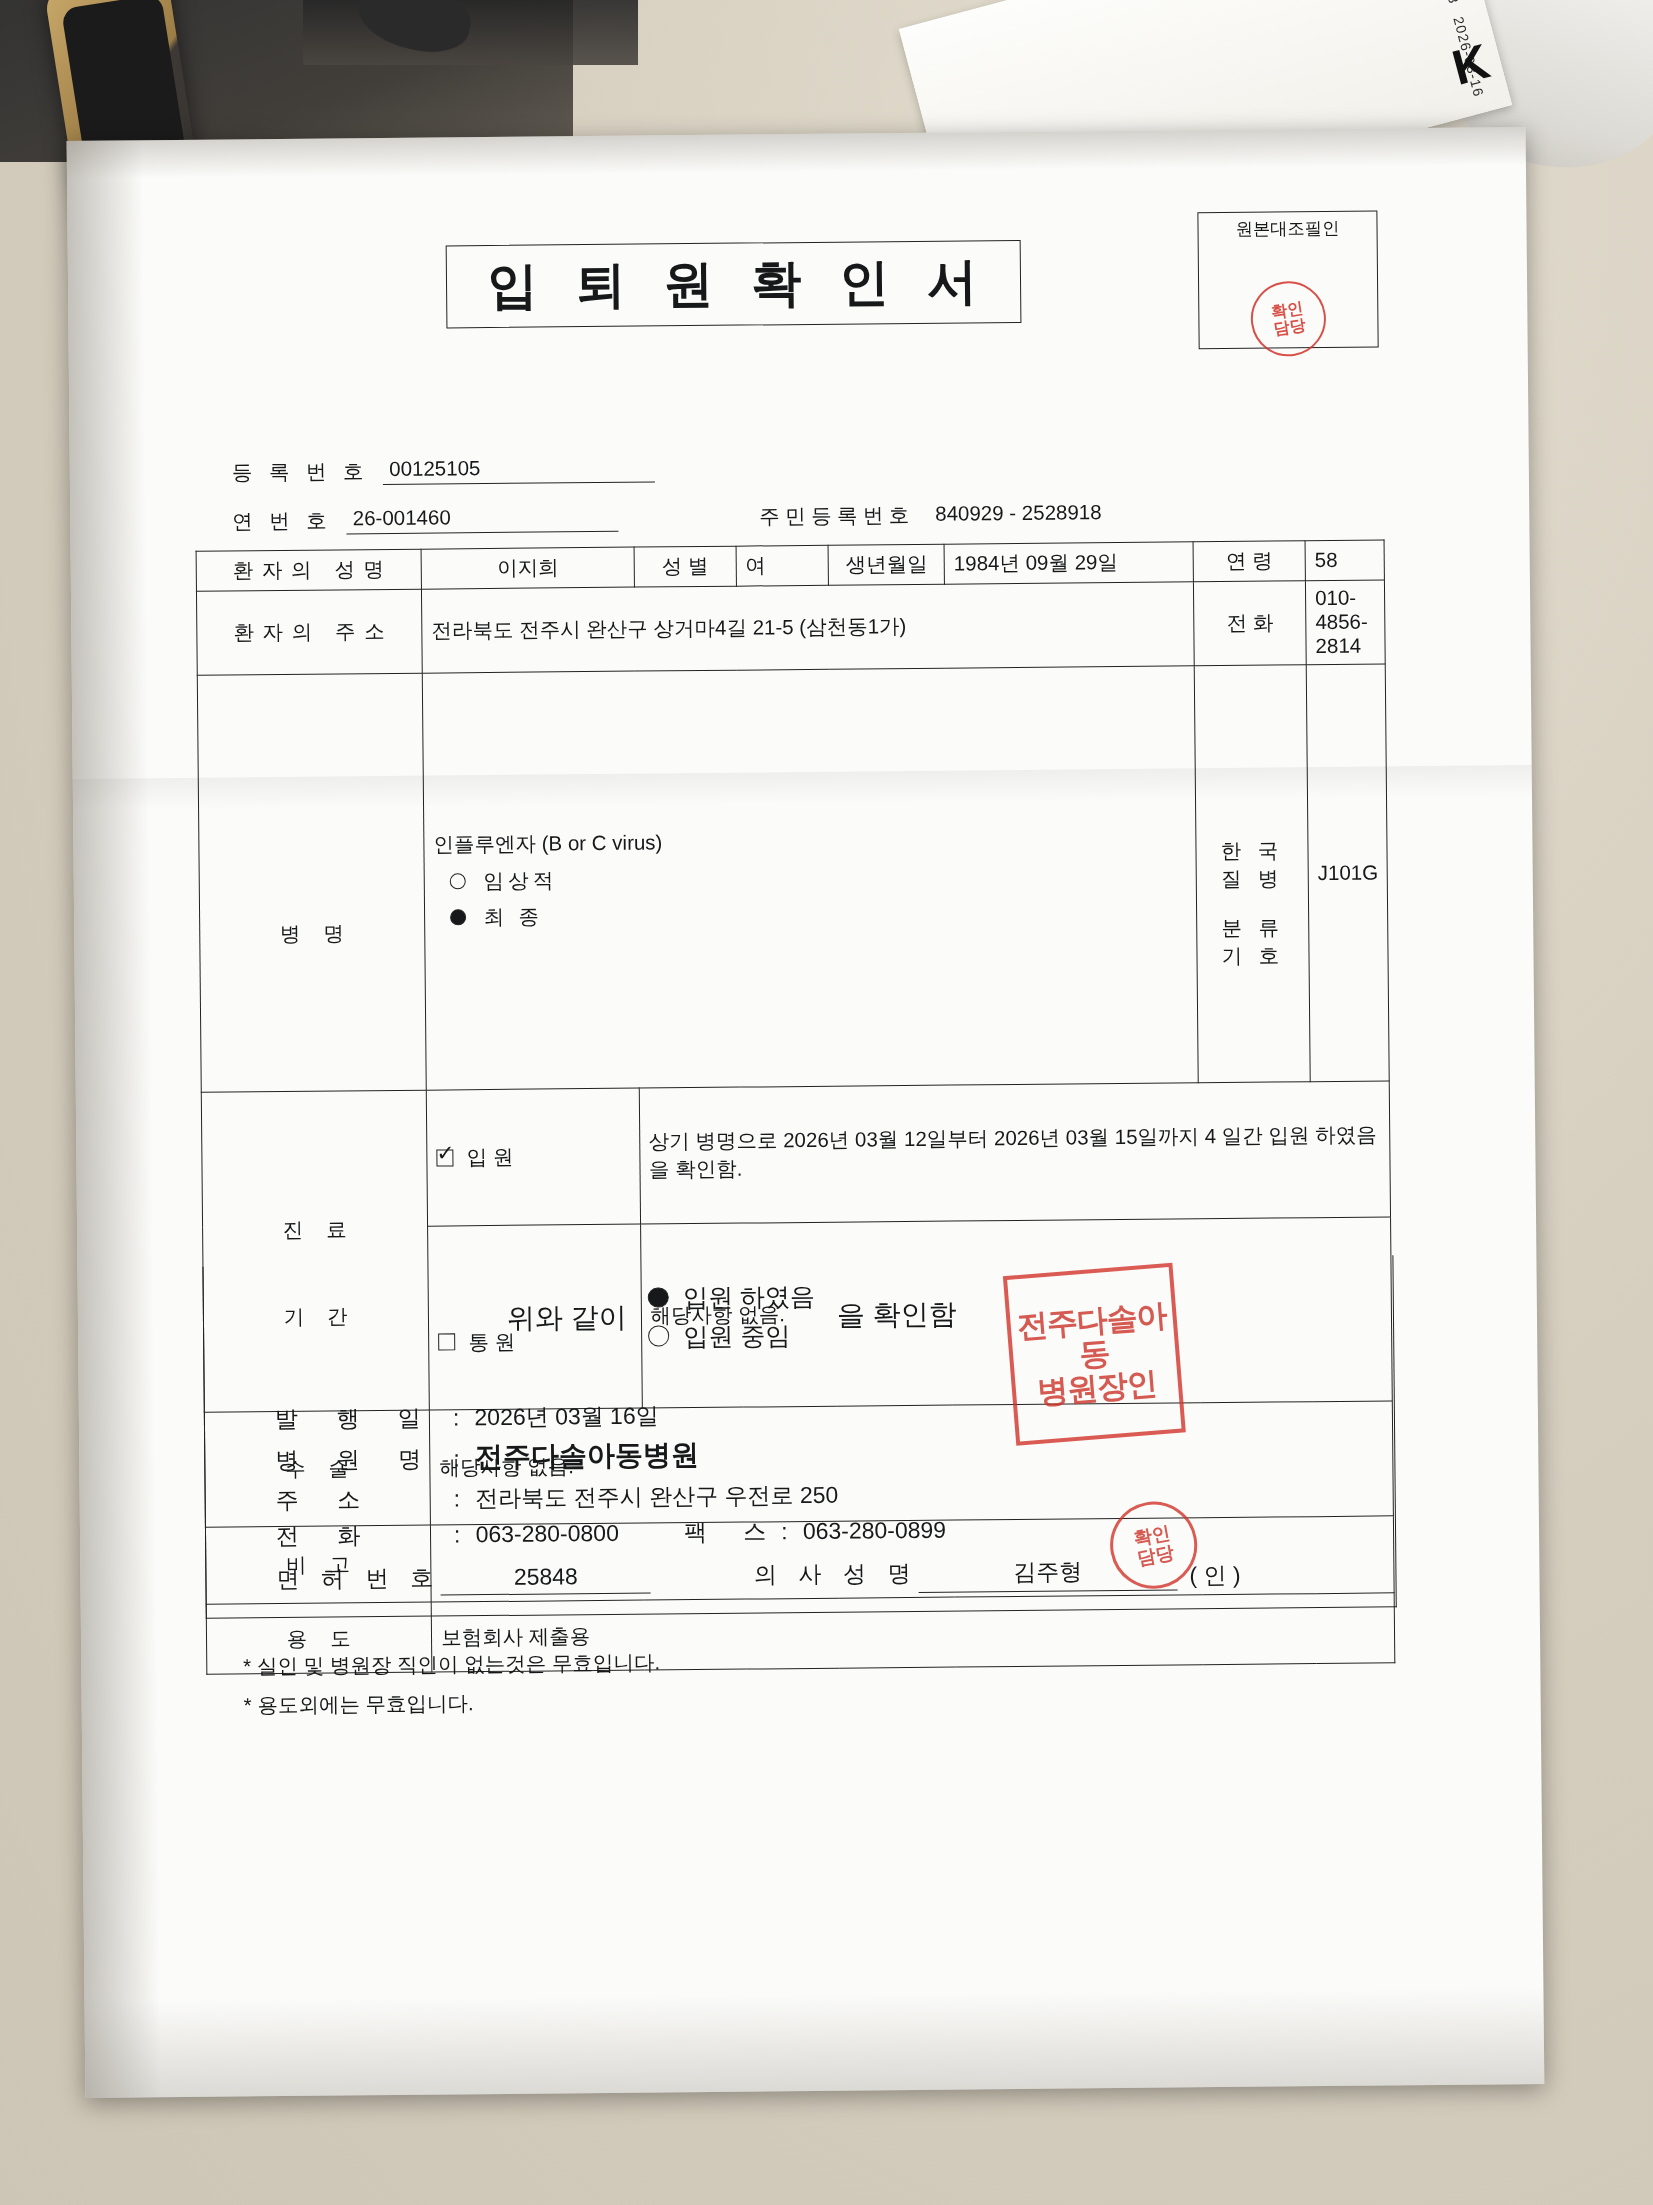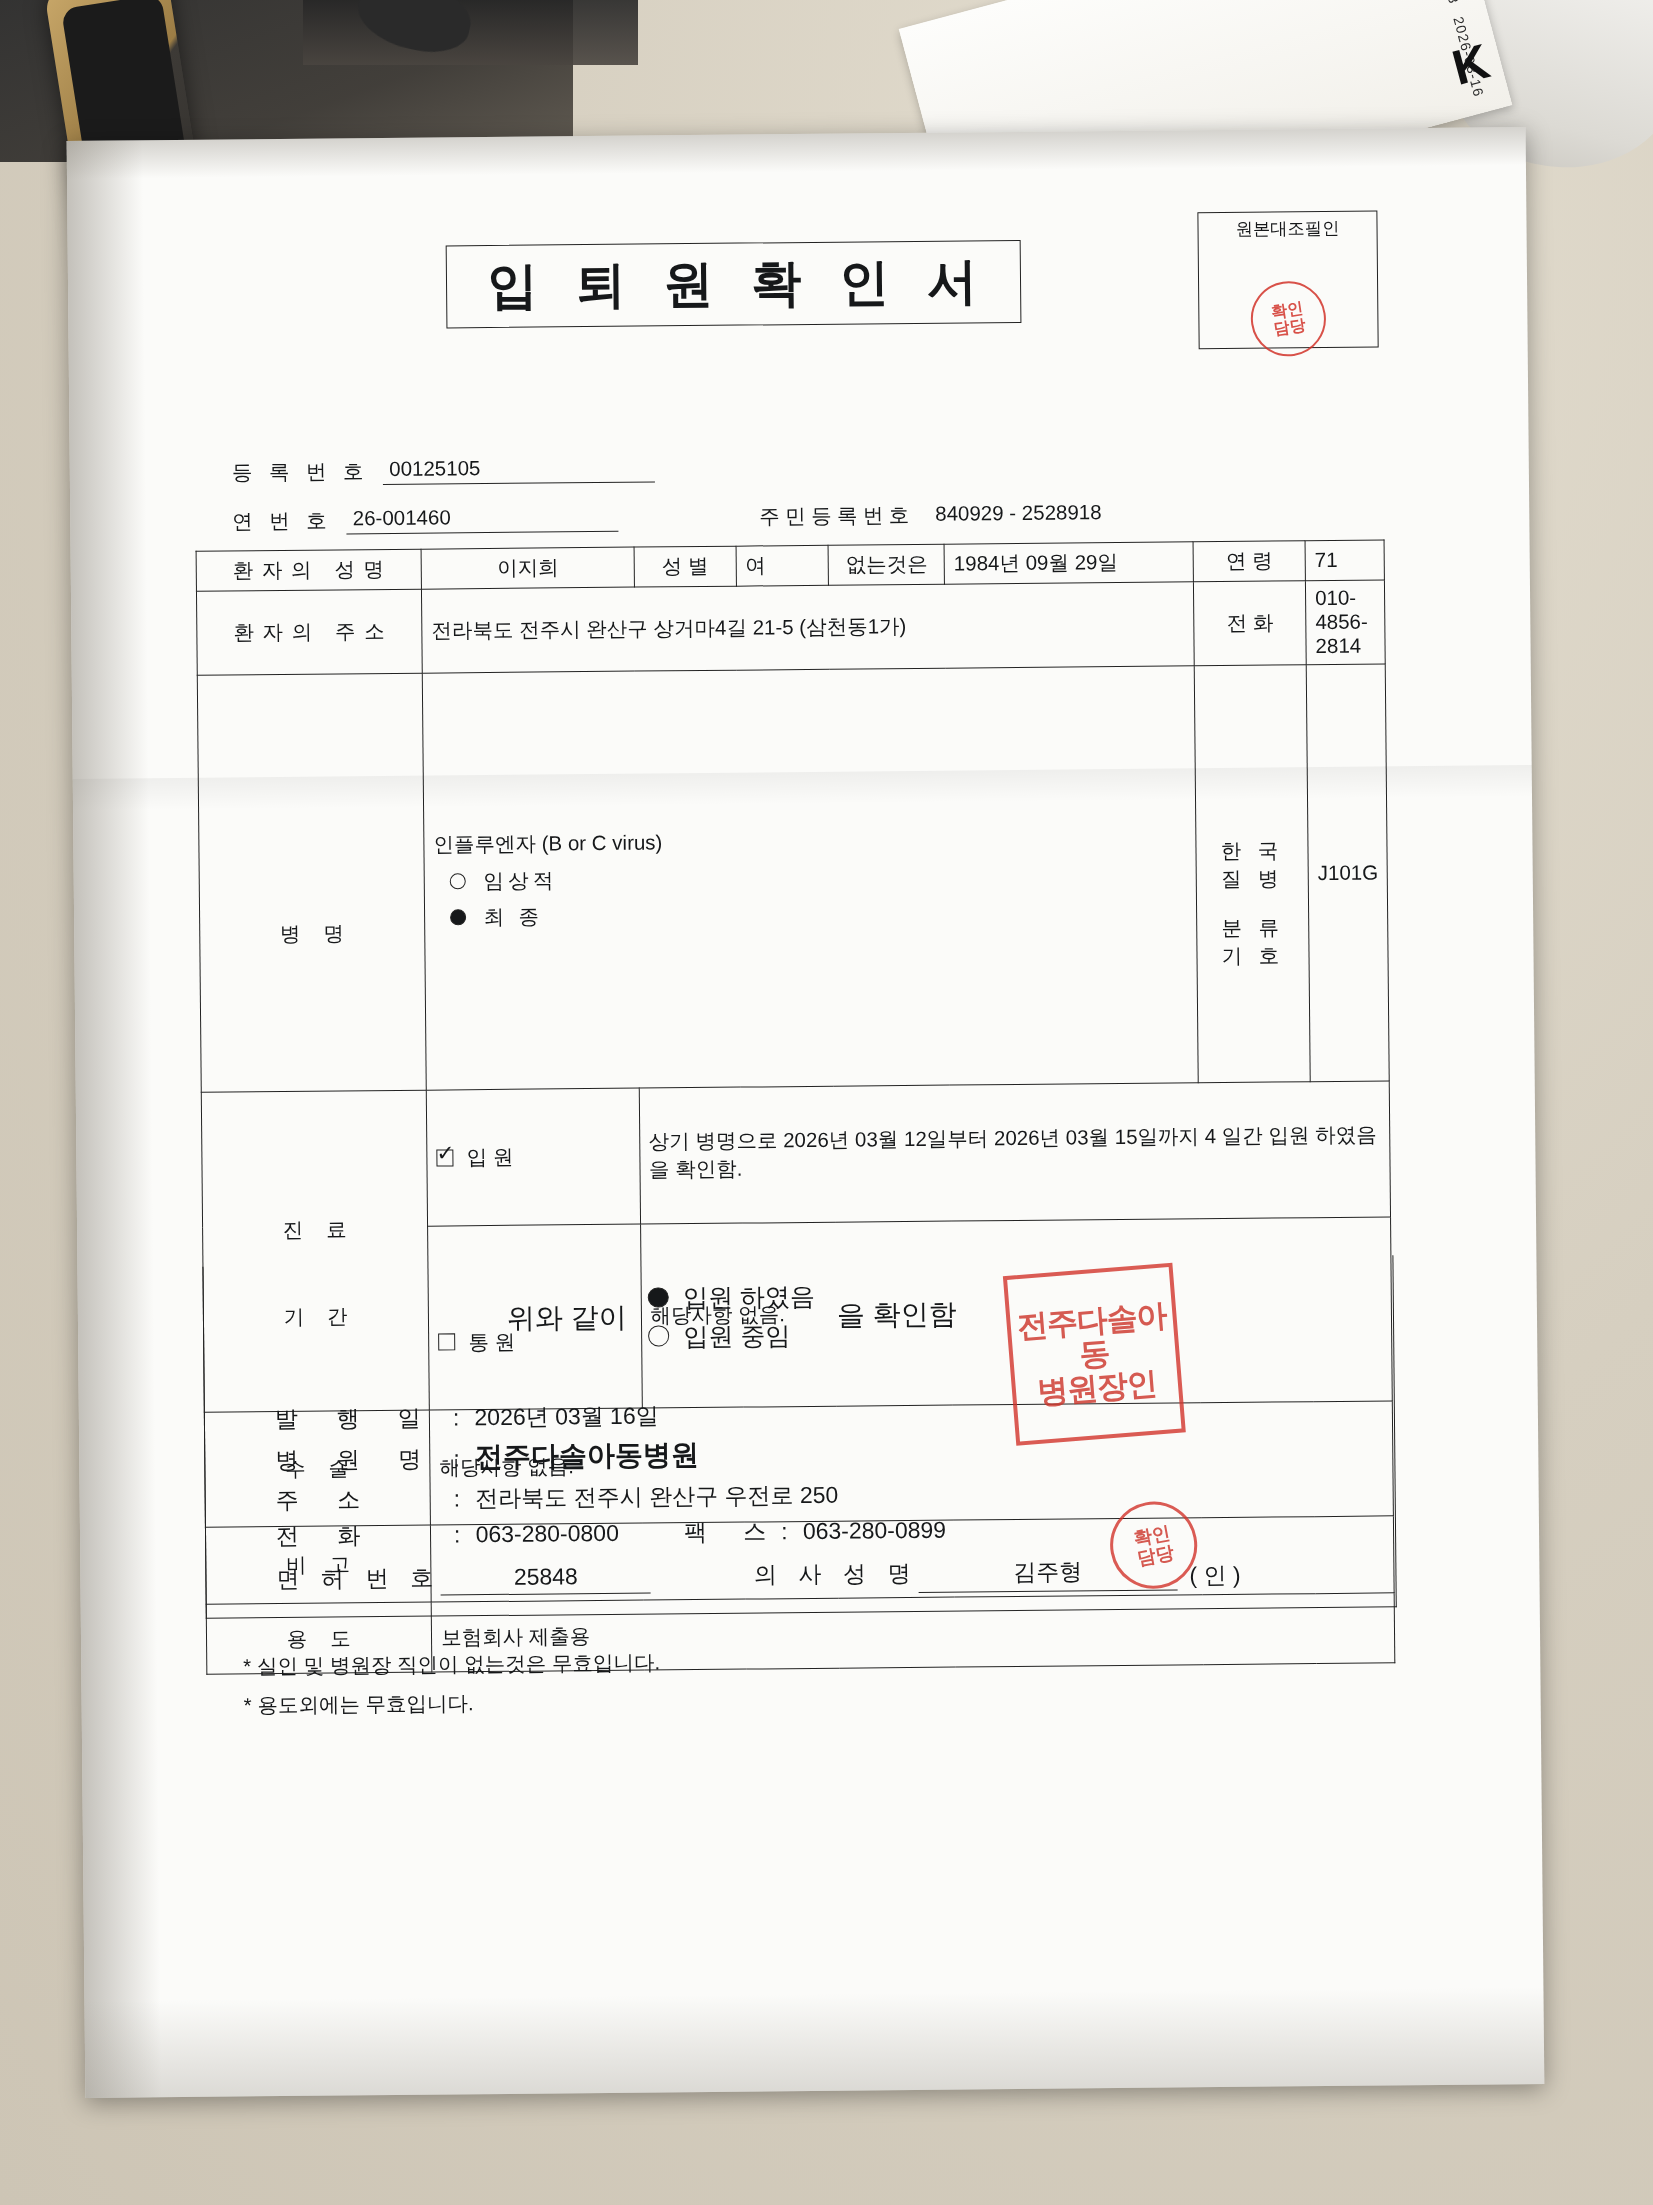--- a/index.html
+++ b/index.html
@@ -404,24 +404,24 @@
       <span class="val nb">840929  -   2528918</span>
     </div>
 
     <table class="tbl" style="top:411px;">
       <tbody>
           <tr>
         <td class="lblcell" style="width:205px;">환자의  성명</td>
         <td class="ctr" style="width:216px;">이지희</td>
         <td class="ctr" style="width:92px;">성 별</td>
         <td style="width:81px;">여</td>
-        <td class="ctr" style="width:108px;">없는것은</td>
+        <td class="ctr" style="width:108px;">생년월일</td>
         <td style="width:254px;">1984년 09월 29일</td>
         <td class="ctr" style="width:103px;">연 령</td>
-        <td>71</td>
+        <td>58</td>
       </tr>
       <tr>
         <td class="lblcell">환자의  주소</td>
         <td colspan="5">전라북도 전주시 완산구 상거마4길 21-5 (삼천동1가)</td>
         <td class="ctr">전 화</td>
         <td>010-4856-2814</td>
       </tr>
       <tr>
         <td class="lblcell vtop" style="height:303px; padding-top:108px !important;">병          명</td>
         <td colspan="5" class="vtop">

